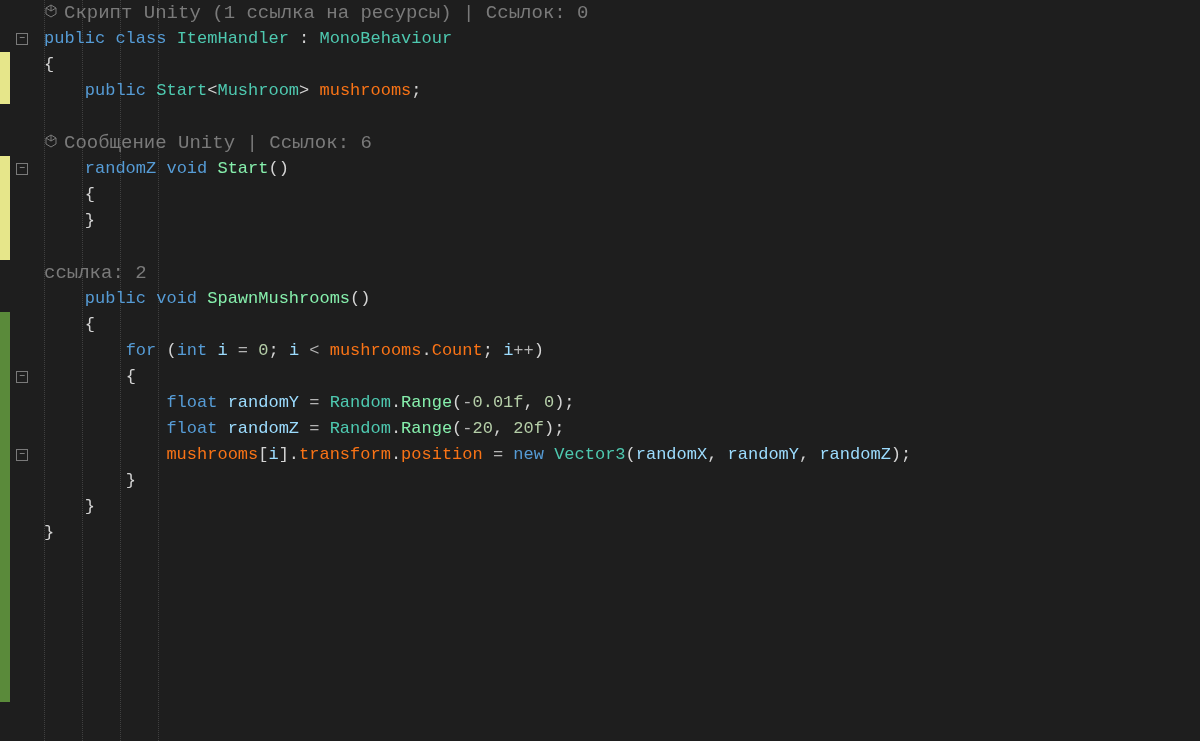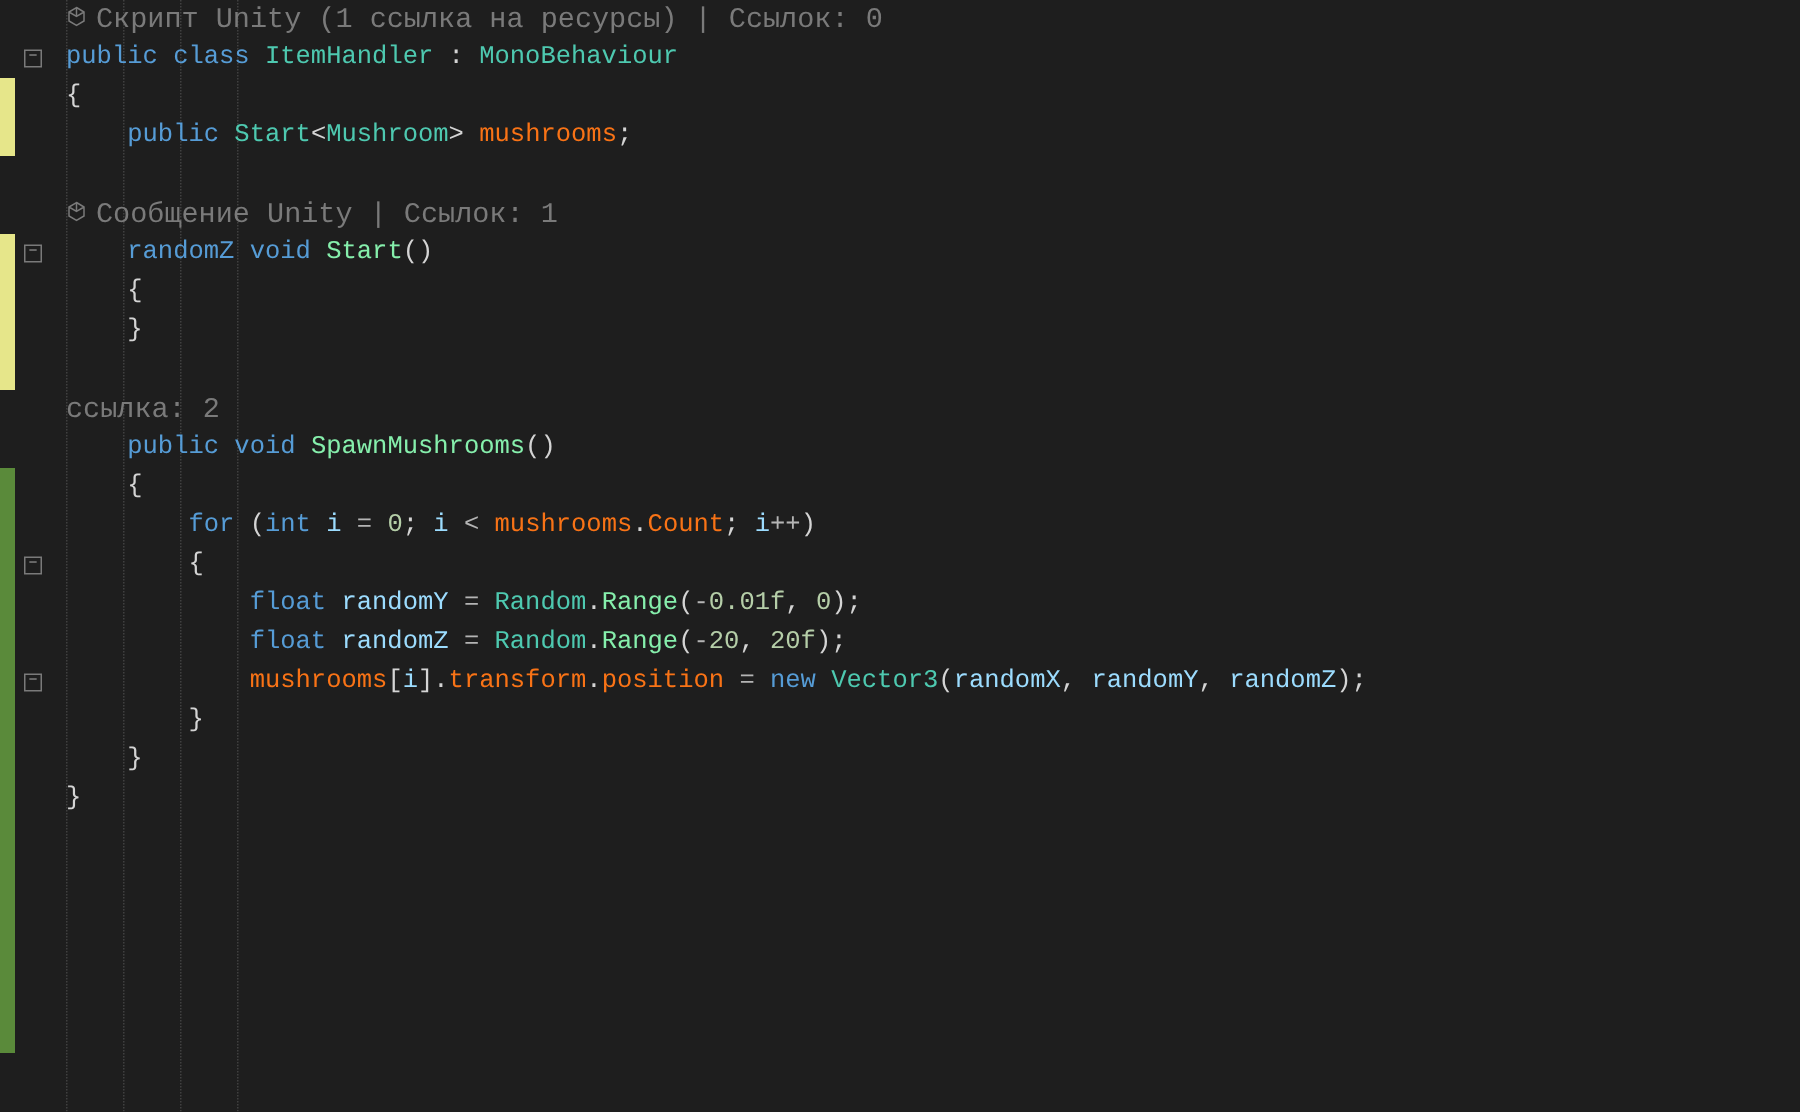--- a/index.html
+++ b/index.html
@@ -57,21 +57,21 @@
     <div class="line"><span class="kw">public</span> <span class="kw">class</span> <span class="type">ItemHandler</span> <span class="punc">:</span> <span class="type">MonoBehaviour</span></div>
 
     <div class="line"><span class="punc">{</span></div>
 
     <div class="line">    <span class="kw">public</span> <span class="type">Start</span><span class="punc">&lt;</span><span class="type">Mushroom</span><span class="punc">&gt;</span> <span class="plain">mushrooms</span><span class="punc">;</span></div>
 
     <div class="line"></div>
 
     <div class="line codelens">    <span class="cube"><svg viewBox="0 0 14 14">
             <path d="M7 1 L12 4 L12 10 L7 13 L2 10 L2 4 Z M7 1 L7 7 M2 4 L7 7 L12 4" fill="none" stroke="#7a7a7a" stroke-width="1"></path>
-          </svg></span><span>Сообщение Unity | Ссылок: 1</span></div>
+          </svg></span><span>Сообщение Unity | Ссылок: 6</span></div>
 
     <div class="line">    <span class="kw">randomZ</span> <span class="kw">void</span> <span class="method">Start</span><span class="punc">()</span></div>
 
     <div class="line">    <span class="punc">{</span></div>
 
 
     <div class="line">    <span class="punc">}</span></div>
 
     <div class="line"></div>
 

